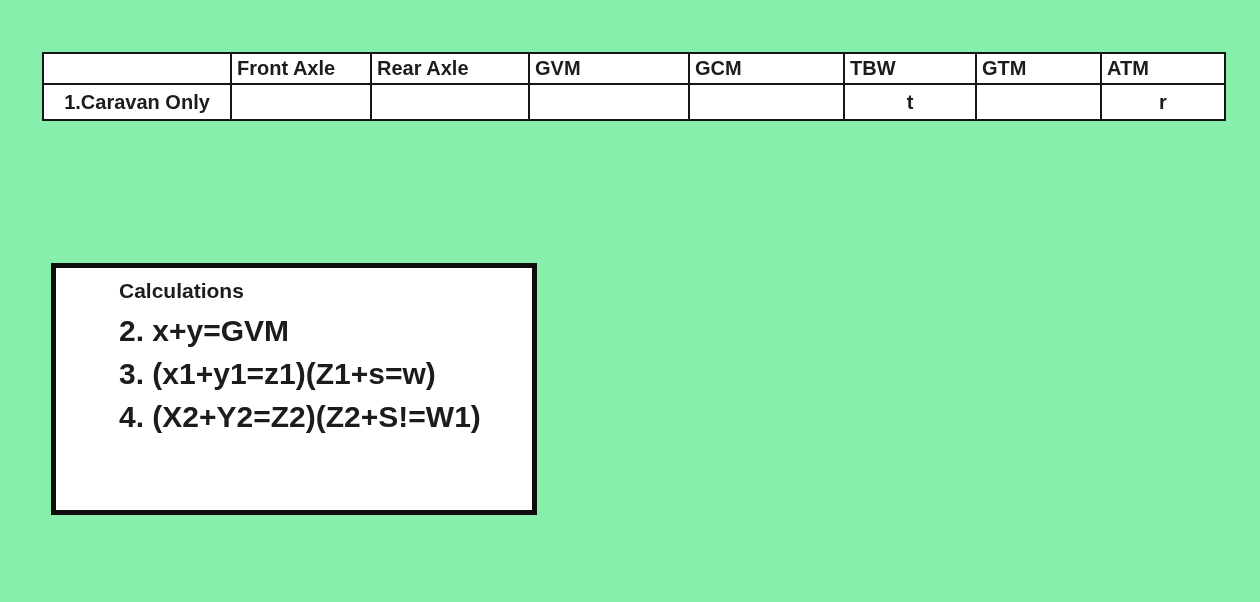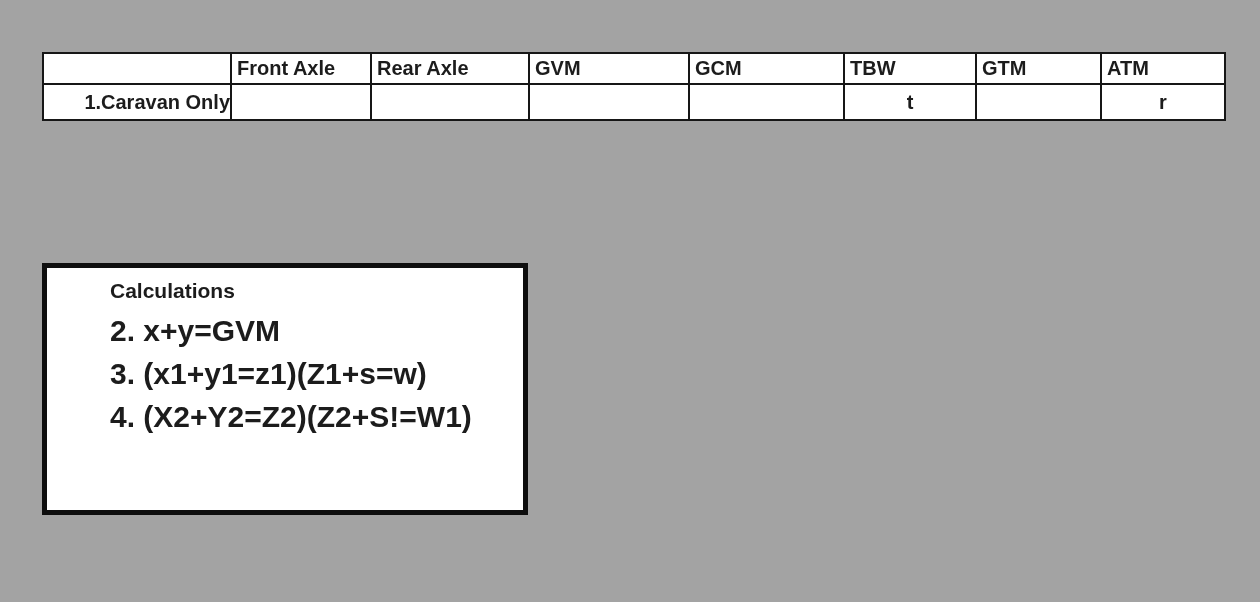--- a/index.html
+++ b/index.html
@@ -5,21 +5,21 @@
   html, body {
     margin: 0;
     padding: 0;
     background: #ffffff;
     font-family: "Liberation Sans", sans-serif;
   }
   .canvas {
     position: relative;
     width: 1260px;
     height: 602px;
-    background: #a3a3a3;
+    background: #86efac;
     overflow: hidden;
   }
 
   
   table.weights {
     position: absolute;
     left: 42px;
     top: 52px;
     border-collapse: collapse;
     table-layout: fixed;
@@ -40,34 +40,34 @@
   table.weights thead th {
     height: 31px;
     text-align: left;
     padding-left: 5px;
     font-weight: 600;
   }
   table.weights tbody td {
     height: 36px;
   }
   td.row-label {
-    text-align: right;
+    text-align: center;
     padding-left: 4px;
   }
   td.data-cell {
     text-align: center;
   }
   td.fill {
     background: var(--hl, #fbe58a);
   }
 
   
   .calc-box {
     position: absolute;
-    left: 42px;
+    left: 51px;
     top: 263px;
     width: 486px;
     height: 252px;
     box-sizing: border-box;
     border: 5px solid #0e0e0e;
     background: #ffffff;
     padding: 11px 6px 0 63px;
   }
   .calc-title {
     font-size: 21px;

